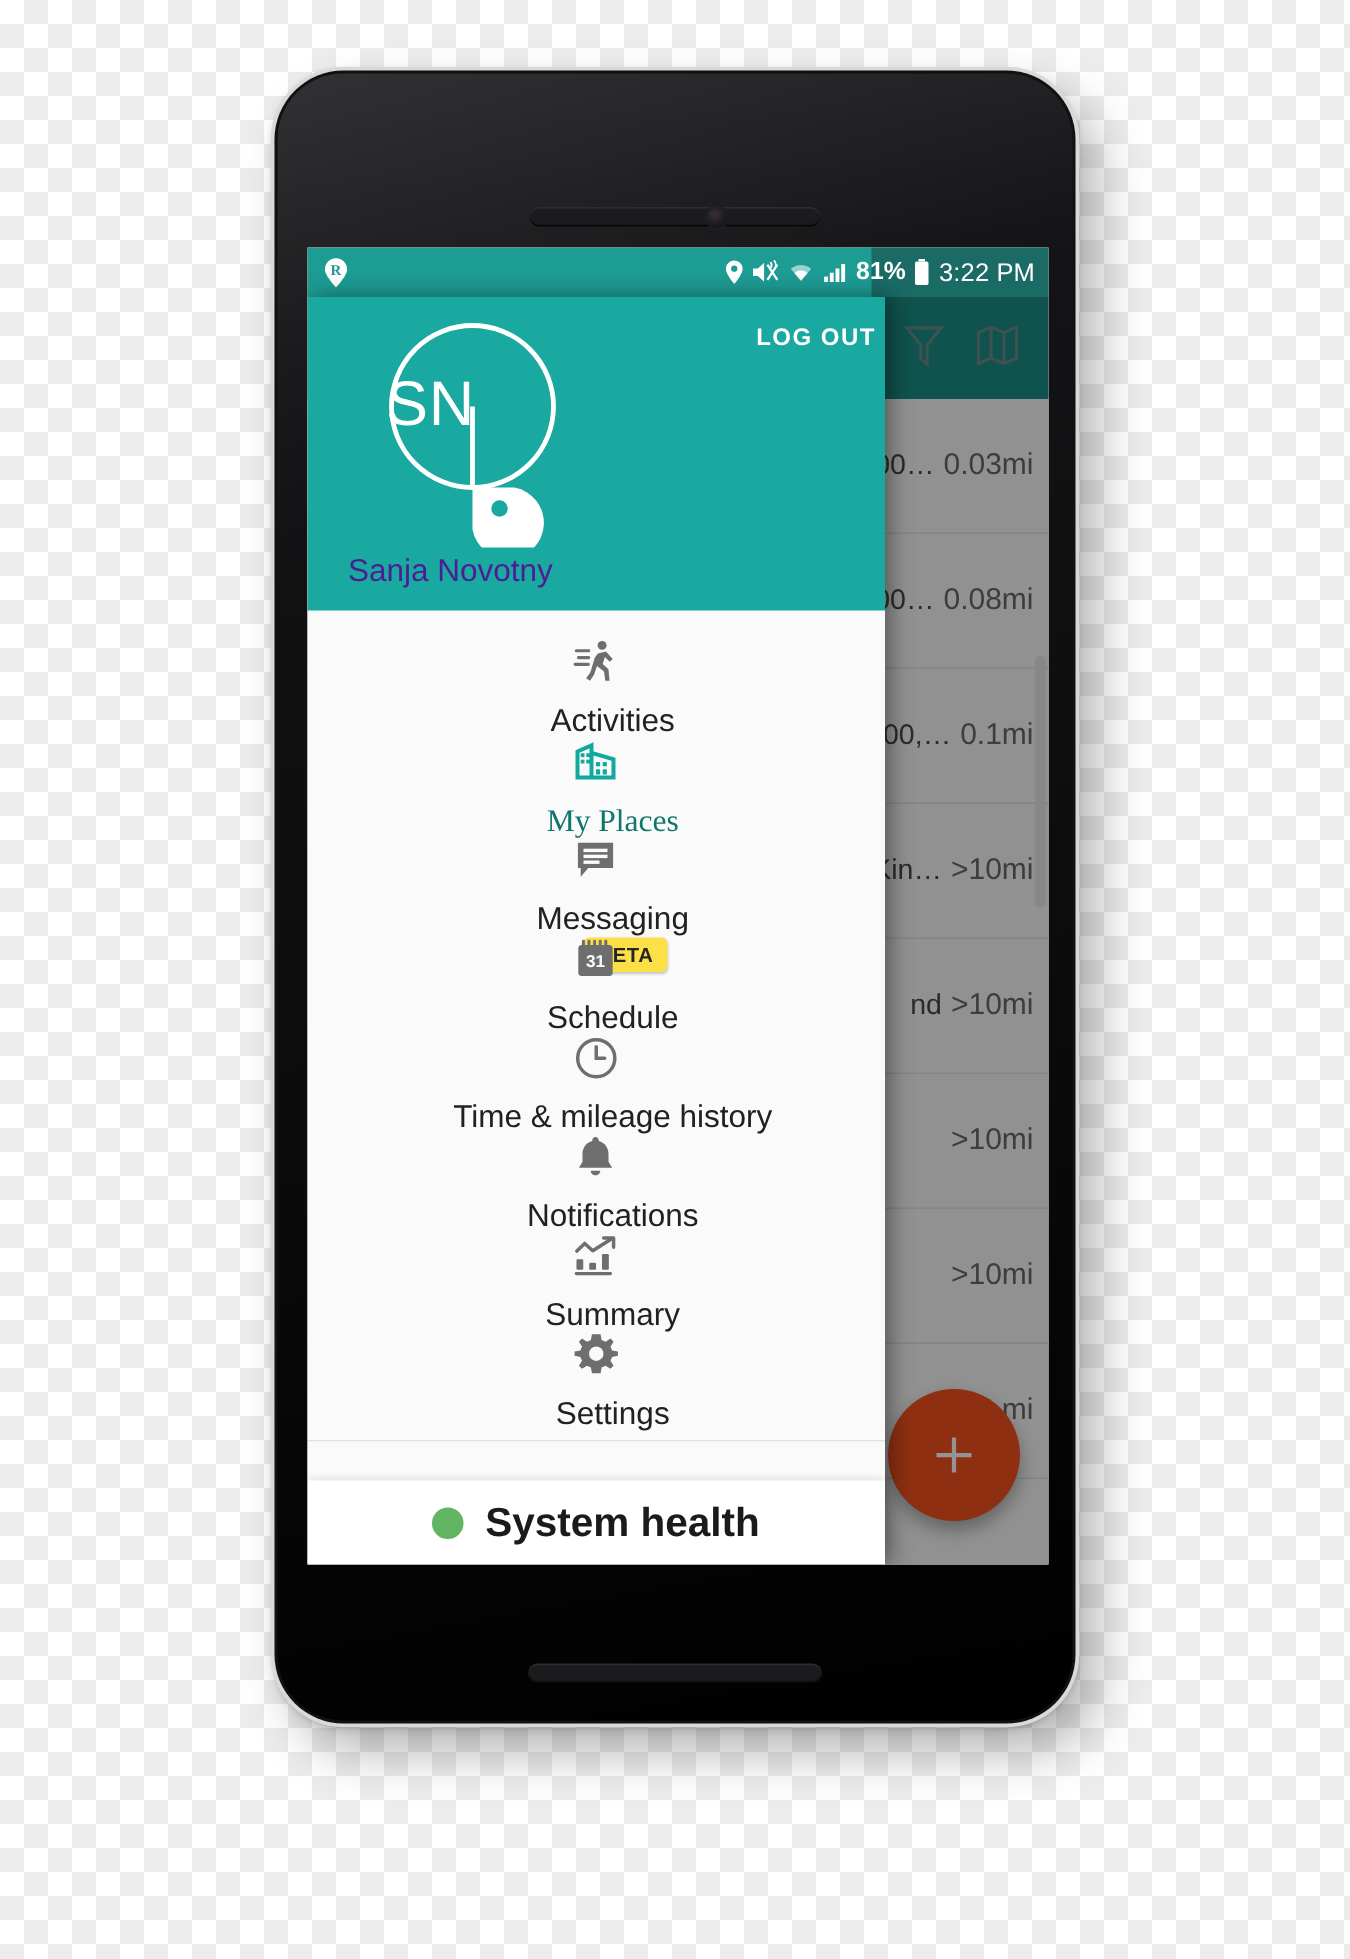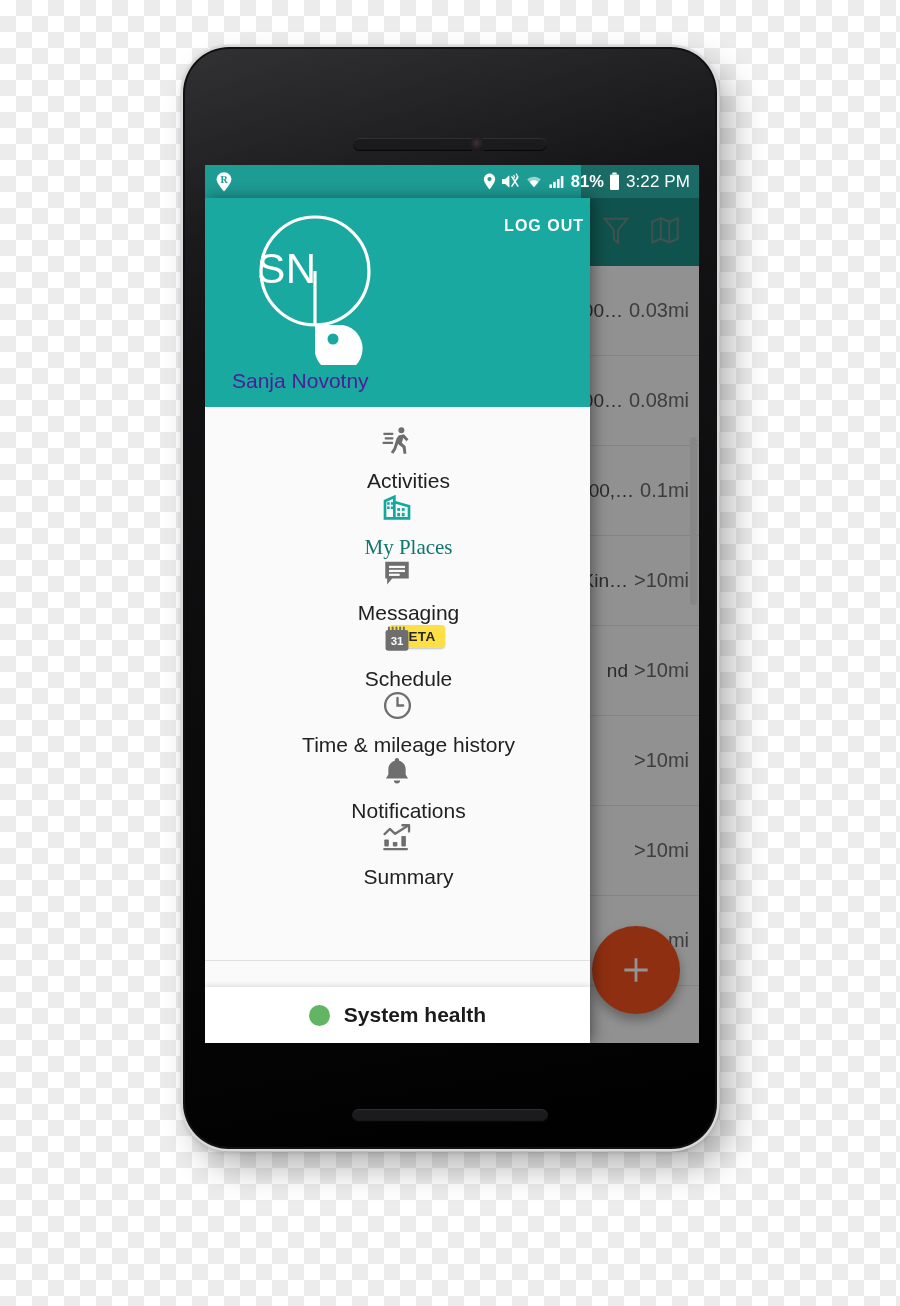--- a/index.html
+++ b/index.html
@@ -318,21 +318,21 @@
     position: relative;
   }
   #system-health-dot {
     width: 21px;
     height: 21px;
     border-radius: 50%;
     background: #62b563;
     margin-right: 14px;
   }
   #system-health-label {
-    font-size: 21px;
+    font-size: 27px;
     font-weight: bold;
     color: #1b1b1b;
   }
 
   .icon-gray { fill: #6e6e6e; }
   .icon-teal { fill: #11a89e; }
 </style>
 </head>
 <body>
 
@@ -524,20 +524,31 @@
                   <rect x="2.4" y="13.4" width="3.3" height="5.1" rx=".6"></rect>
                   <rect x="8.6" y="15.2" width="3.3" height="3.3" rx=".6"></rect>
                   <rect x="14.8" y="10.9" width="3.3" height="7.6" rx=".6"></rect>
                   <rect x="1.6" y="19.6" width="18" height="1.6" rx=".7"></rect>
                 </g>
               </svg>
             </span>
             <span class="label">Summary</span>
           </div>
 
+          <div class="drawer-item">
+            <span class="icon-slot">
+              <svg width="33" height="33" viewBox="0 0 24 24">
+                <g class="icon-gray">
+                  <path d="M12 1.8 L14.1 1.8 L14.6 4.6 L16.5 5.4 L18.9 3.9 L20.4 5.4 L18.9 7.8 L19.7 9.7 L22.5 10.2 L22.5 12.3 L19.7 12.8 L18.9 14.7 L20.4 17.1 L18.9 18.6 L16.5 17.1 L14.6 17.9 L14.1 20.7 L12 20.7 L9.9 20.7 L9.4 17.9 L7.5 17.1 L5.1 18.6 L3.6 17.1 L5.1 14.7 L4.3 12.8 L1.5 12.3 L1.5 10.2 L4.3 9.7 L5.1 7.8 L3.6 5.4 L5.1 3.9 L7.5 5.4 L9.4 4.6 L9.9 1.8 Z"></path>
+                  <circle cx="12" cy="11.25" r="3.5" fill="#fafafa"></circle>
+                </g>
+              </svg>
+            </span>
+            <span class="label">Settings</span>
+          </div>
 
         </div>
 
         <div id="drawer-divider"></div>
         <div id="drawer-footer-gap"></div>
 
         <div id="system-health-row">
           <span id="system-health-dot"></span>
           <span id="system-health-label">System health</span>
         </div>

